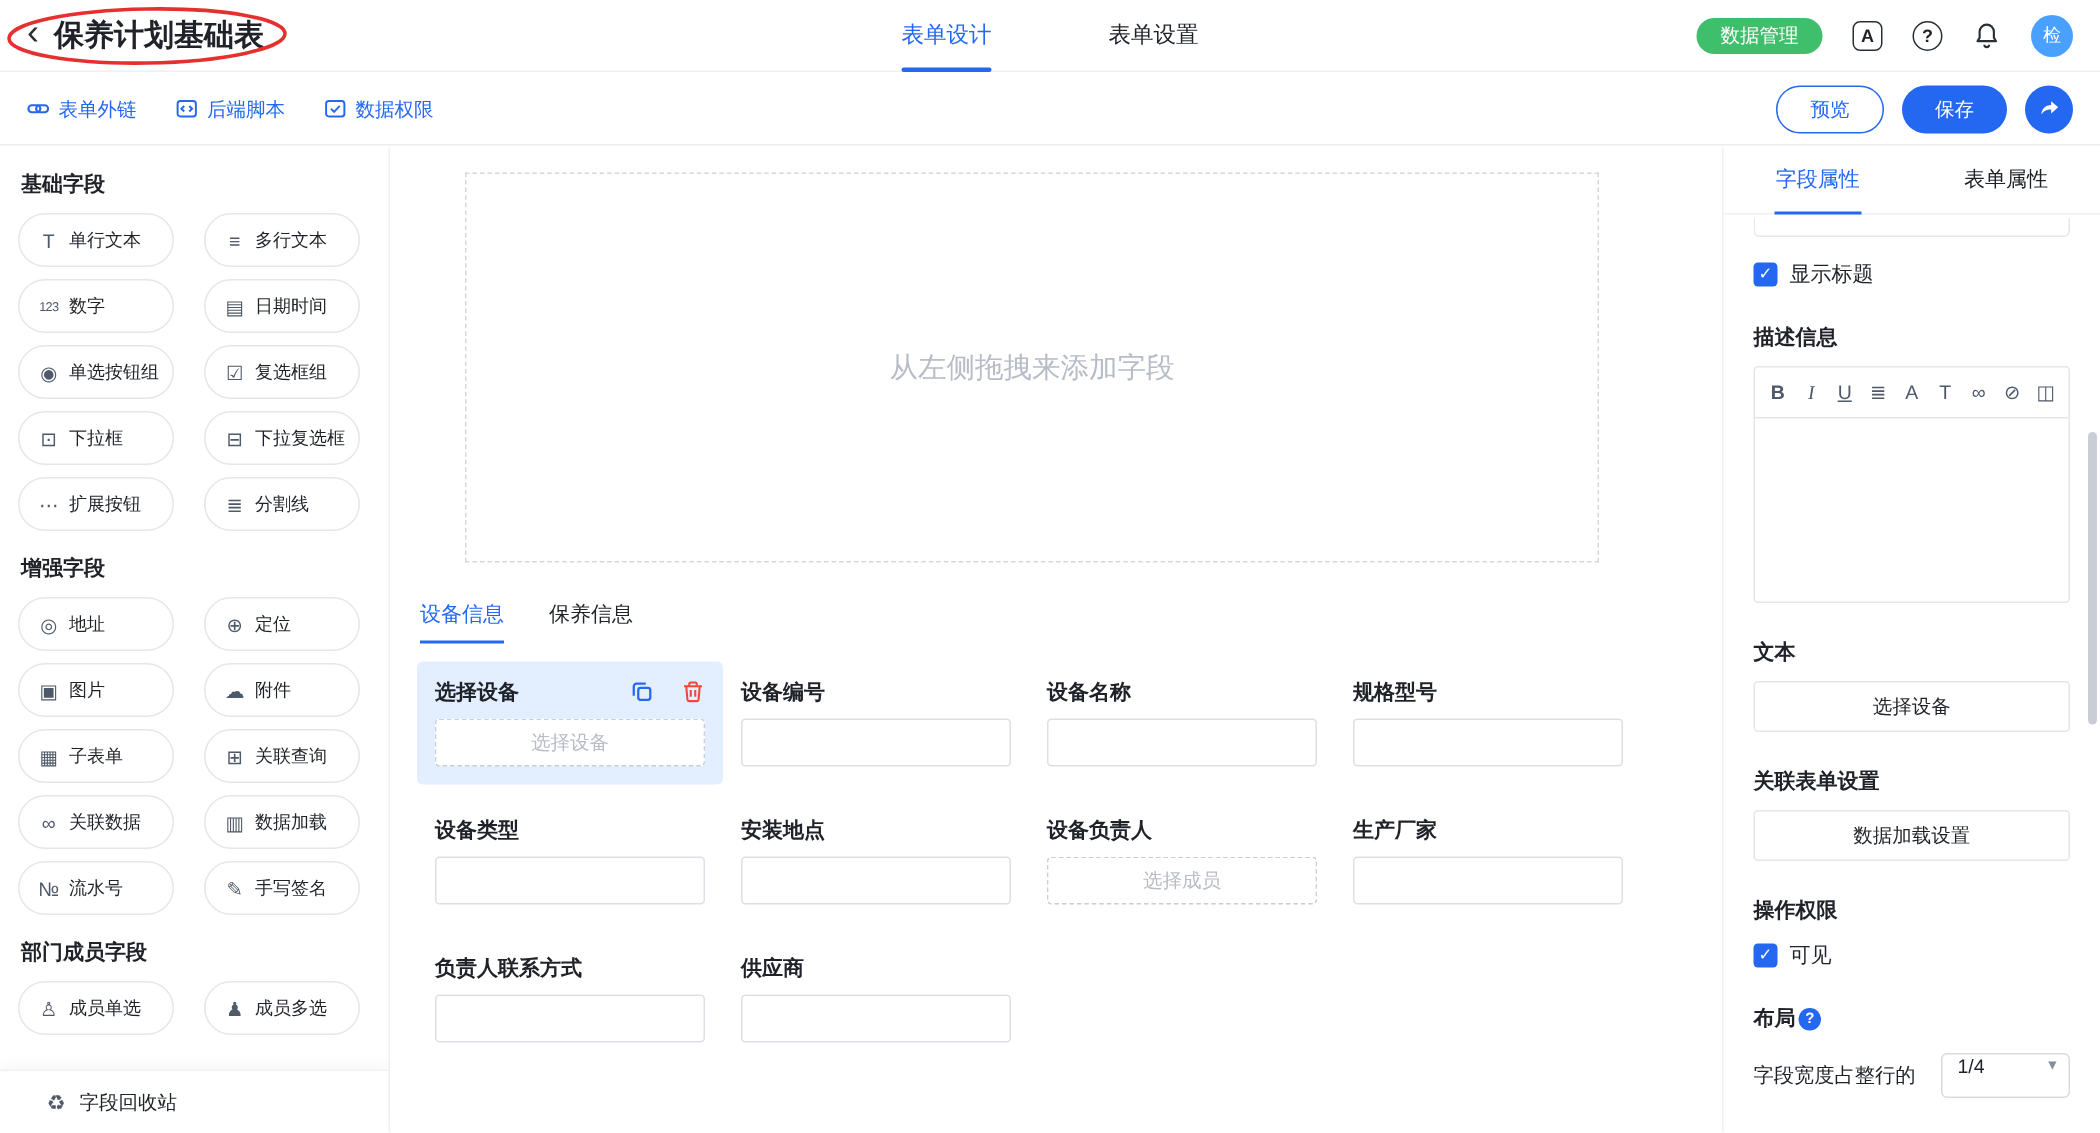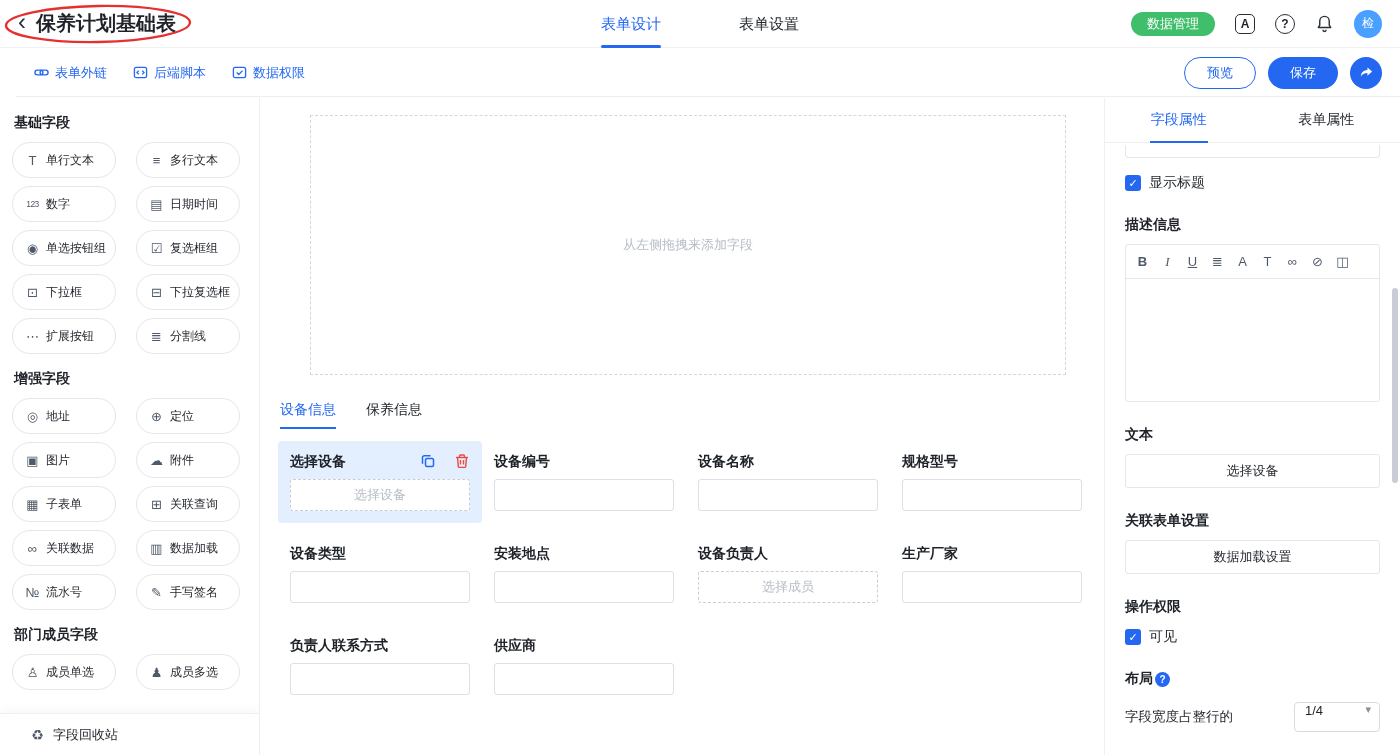--- a/index.html
+++ b/index.html
@@ -22,55 +22,55 @@
   .htab{height:48px;line-height:48px;font-size:15px;position:relative;cursor:pointer;color:var(--text);}
   .htab.active{color:var(--blue);}
   .htab.active::after{content:"";position:absolute;left:0;right:0;bottom:0;height:3px;background:var(--blue);border-radius:2px;}
   .hright{margin-left:auto;display:flex;align-items:center;gap:20px;padding-right:18px;}
   .btn-green{height:24px;padding:0 16px;border-radius:15px;background:var(--green);color:#fff;font-size:13px;border:none;display:flex;align-items:center;cursor:pointer;}
   .lang-box{width:20px;height:20px;border:1.7px solid #2a2f36;border-radius:5px;font-size:12px;font-weight:700;display:grid;place-items:center;cursor:pointer;}
   .help-circ{width:20px;height:20px;border:1.7px solid #2a2f36;border-radius:50%;font-size:12px;font-weight:700;display:grid;place-items:center;cursor:pointer;}
   .bell{display:grid;place-items:center;cursor:pointer;}
   .avatar{width:28px;height:28px;border-radius:50%;background:#4aa0ff;color:#fff;font-size:12px;display:grid;place-items:center;cursor:pointer;}
   
-  .toolbar{position:absolute;top:49px;left:16px;right:0;height:48px;background:#fff;
+  .toolbar{position:absolute;top:49px;left:0;right:0;height:48px;background:#fff;
     border-bottom:1px solid #ebedf0;display:flex;align-items:center;padding:0 18px;z-index:5;}
   .tlink{display:flex;align-items:center;gap:6px;color:var(--blue);font-size:13px;margin-right:26px;cursor:pointer;}
   .tright{margin-left:auto;display:flex;align-items:center;gap:12px;}
   .btn-outline{height:32px;padding:0 22px;border-radius:16px;border:1px solid var(--blue);color:var(--blue);background:#fff;font-size:13px;cursor:pointer;}
   .btn-fill{height:32px;padding:0 22px;border-radius:16px;border:none;background:var(--blue);color:#fff;font-size:13px;cursor:pointer;}
   .btn-circle{width:32px;height:32px;border-radius:50%;background:var(--blue);border:none;display:grid;place-items:center;cursor:pointer;}
   
   .sidebar{position:absolute;left:0;top:98px;bottom:0;width:260px;background:#fff;border-right:1px solid var(--line);}
   .sec-title{font-weight:700;font-size:14px;margin:16px 14px 10px;}
   .fgrid{display:grid;grid-template-columns:104px 104px;gap:8px 20px;padding:0 12px;}
   .fbtn{height:36px;border:1px solid var(--border);border-radius:18px;background:#fff;display:flex;align-items:center;gap:6px;padding:0 6px 0 12px;font-size:12px;cursor:grab;white-space:nowrap;overflow:hidden;}
   .fico{color:var(--sub);font-size:13px;min-width:15px;text-align:center;flex:none;line-height:1;}
   .fico.small{font-size:8.5px;letter-spacing:-0.5px;}
   .recycle{position:absolute;bottom:0;left:0;width:100%;height:42px;border-top:1px solid var(--line);
     display:flex;align-items:center;gap:8px;padding-left:30px;font-size:13px;background:#fff;cursor:pointer;
     box-shadow:0 -4px 10px rgba(0,0,0,.03);}
   .recycle .fico{font-size:14px;}
   
   .canvas{position:absolute;left:260px;right:288px;top:98px;bottom:0;background:#fff;overflow:hidden;}
-  .dropzone{margin:17px 46px 0 50px;height:260px;border:1px dashed #d4d7dd;display:grid;place-items:center;color:var(--ph);font-size:13px;}
+  .dropzone{margin:17px 46px 0 50px;height:260px;border:1px dashed #d4d7dd;display:grid;place-items:center;color:var(--ph);font-size:19px;}
   .ctabs{margin:26px 0 0 20px;display:flex;gap:30px;}
   .ctab{font-size:14px;padding-bottom:10px;position:relative;cursor:pointer;}
   .ctab.active{color:var(--blue);}
   .ctab.active::after{content:"";position:absolute;left:0;right:0;bottom:0;height:2px;background:var(--blue);}
   .fields{padding:12px 18px 0;display:grid;grid-template-columns:repeat(4,1fr);row-gap:10px;}
   .field{position:relative;padding:10px 12px 12px;border-radius:4px;}
   .field.selected{background:#e3eeff;}
   .f-label{font-size:14px;font-weight:700;margin-bottom:8px;height:20px;line-height:20px;}
   .f-input{height:32px;width:100%;border:1px solid #dcdfe6;border-radius:3px;background:#fff;outline:none;font:inherit;padding:0 8px;}
   .f-picker{height:32px;border:1px dashed #c9cdd4;border-radius:3px;background:#fff;display:grid;place-items:center;color:var(--ph);font-size:13px;cursor:pointer;}
   .f-actions{position:absolute;top:10px;right:10px;display:flex;gap:14px;}
   .icon-btn{width:20px;height:20px;display:grid;place-items:center;cursor:pointer;}
   
-  .panel{position:absolute;right:0;top:98px;bottom:0;width:296px;background:#fff;border-left:1px solid var(--line);}
+  .panel{position:absolute;right:0;top:98px;bottom:0;width:252px;background:#fff;border-left:1px solid var(--line);}
   .ptabs{height:45px;display:flex;border-bottom:1px solid var(--line);}
   .ptab{flex:1;display:grid;place-items:center;font-size:14px;position:relative;cursor:pointer;}
   .ptab.active{color:var(--blue);}
   .ptab.active::after{content:"";position:absolute;bottom:-1px;left:50%;transform:translateX(-50%);width:58px;height:2px;background:var(--blue);}
   .pbody{position:absolute;top:45px;left:0;right:0;bottom:0;padding:0 20px;overflow:hidden;}
   .cut-input{height:13px;margin-top:2px;border:1px solid var(--border);border-top:none;border-radius:0 0 4px 4px;}
   .chk-row{display:flex;align-items:center;gap:8px;margin-top:16px;font-size:14px;}
   .chk-row.tight{margin-top:12px;}
   .cbx{width:16px;height:16px;border-radius:3px;background:var(--blue);color:#fff;font-size:11px;display:grid;place-items:center;line-height:1;cursor:pointer;}
   .plabel{font-weight:700;font-size:14px;margin-top:24px;}

